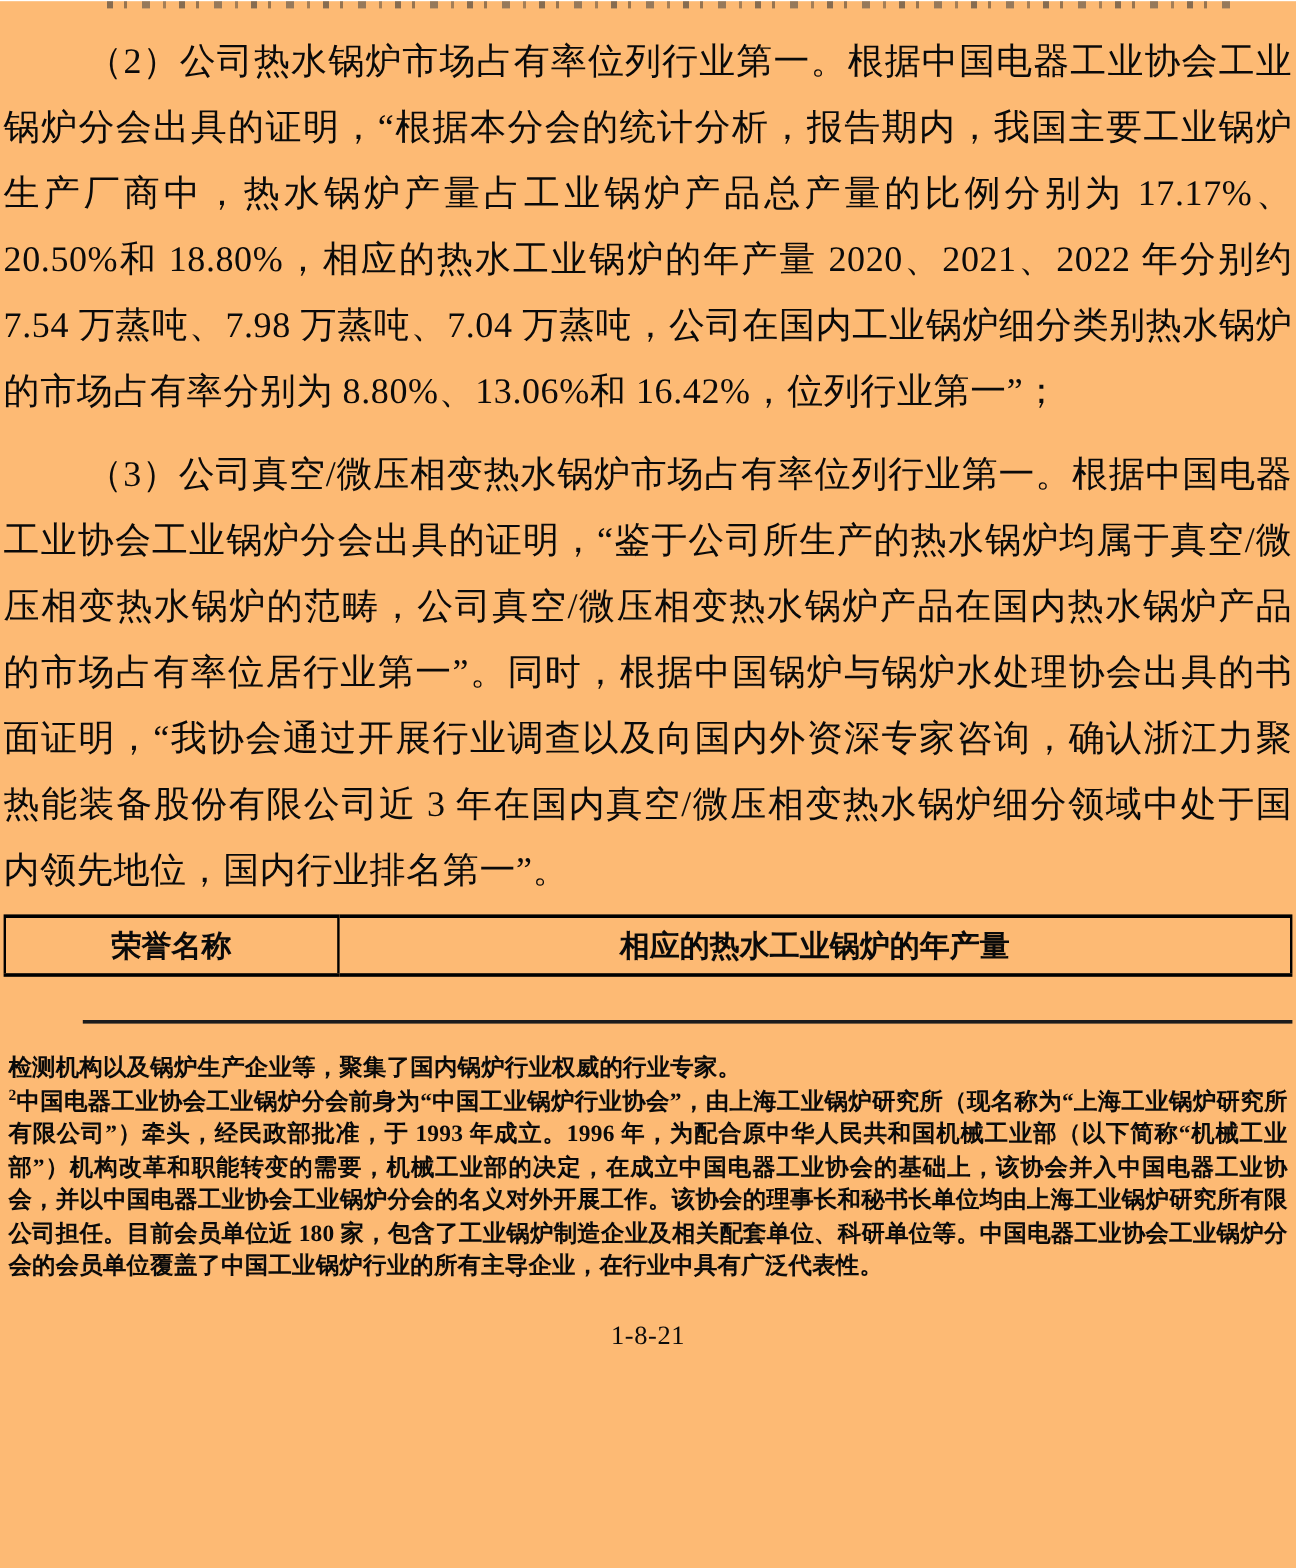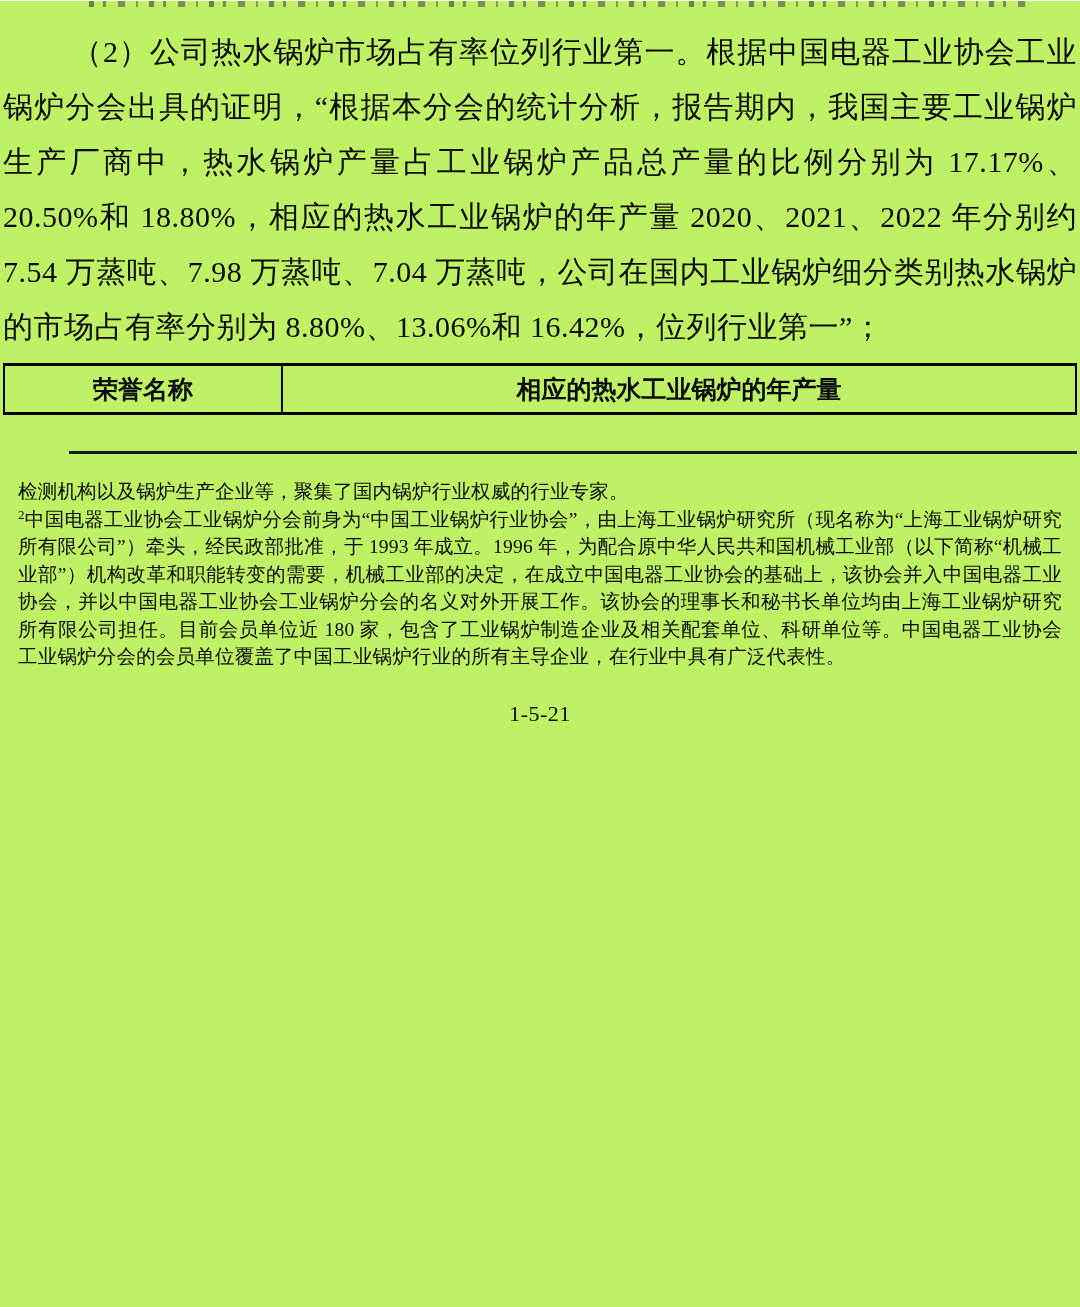--- a/index.html
+++ b/index.html
@@ -11,21 +11,21 @@
     width: 1080px;
     height: 1307px;
     position: relative;
     font-family: "Liberation Serif", "DejaVu Serif", serif;
     color: #0a0a0a;
     overflow: hidden;
   }
   .page {
     width: 1080px;
     height: 1307px;
-    background: #bef264;
+    background: #fdba74;
     box-sizing: border-box;
     padding: 0 3px;
   }
   
   .clipped-line {
     height: 6px;
     margin: 1px 42px 0 86px;
     background: repeating-linear-gradient(90deg,
       rgba(55,55,55,0.75) 0 5px, transparent 5px 14px,
       rgba(40,40,40,0.6) 14px 17px, transparent 17px 29px,
@@ -65,22 +65,23 @@
   th.col-criteria { width: auto; }
   .footnote-rule {
     height: 3px;
     background: #1c1c1c;
     margin: 36px 0 24px 66px;
   }
   .footnote {
     font-size: 19.5px;
     line-height: 27.5px;
     text-align: justify;
-    margin: 0 15px;
+    margin: 0 4px;
     letter-spacing: 0.2px;
+    font-weight: bold;
   }
   .footnote sup {
     font-size: 13px;
     line-height: 0;
     vertical-align: super;
   }
   .page-number {
     text-align: center;
     font-size: 22px;
     margin-top: 30px;
@@ -89,32 +90,33 @@
 </style>
 </head>
 <body>
 
 <div class="page">
 
   <div class="clipped-line"></div>
 
   <p class="body-para para-2">（2）公司热水锅炉市场占有率位列行业第一。根据中国电器工业协会工业锅炉分会出具的证明，“根据本分会的统计分析，报告期内，我国主要工业锅炉生产厂商中，热水锅炉产量占工业锅炉产品总产量的比例分别为 17.17%、20.50%和 18.80%，相应的热水工业锅炉的年产量 2020、2021、2022 年分别约 7.54 万蒸吨、7.98 万蒸吨、7.04 万蒸吨，公司在国内工业锅炉细分类别热水锅炉的市场占有率分别为 8.80%、13.06%和 16.42%，位列行业第一”；</p>
 
+  <p class="body-para para-3">（3）公司真空/微压相变热水锅炉市场占有率位列行业第一。根据中国电器工业协会工业锅炉分会出具的证明，“鉴于公司所生产的热水锅炉均属于真空/微压相变热水锅炉的范畴，公司真空/微压相变热水锅炉产品在国内热水锅炉产品的市场占有率位居行业第一”。同时，根据中国锅炉与锅炉水处理协会出具的书面证明，“我协会通过开展行业调查以及向国内外资深专家咨询，确认浙江力聚热能装备股份有限公司近 3 年在国内真空/微压相变热水锅炉细分领域中处于国内领先地位，国内行业排名第一”。</p>
 
 
   <table class="honor-table">
     <tbody>
         <tr>
       <th class="col-honor">荣誉名称</th>
       <th class="col-criteria">相应的热水工业锅炉的年产量</th>
     </tr>
   </tbody>
     </table>
 
   <div class="footnote-rule"></div>
 
   <p class="footnote">检测机构以及锅炉生产企业等，聚集了国内锅炉行业权威的行业专家。</p>
 
   <p class="footnote"><sup>2</sup><span>中国电器工业协会工业锅炉分会前身为“中国工业锅炉行业协会”，由上海工业锅炉研究所（现名称为“上海工业锅炉研究所有限公司”）牵头，经民政部批准，于 1993 年成立。1996 年，为配合原中华人民共和国机械工业部（以下简称“机械工业部”）机构改革和职能转变的需要，机械工业部的决定，在成立中国电器工业协会的基础上，该协会并入中国电器工业协会，并以中国电器工业协会工业锅炉分会的名义对外开展工作。该协会的理事长和秘书长单位均由上海工业锅炉研究所有限公司担任。目前会员单位近 180 家，包含了工业锅炉制造企业及相关配套单位、科研单位等。中国电器工业协会工业锅炉分会的会员单位覆盖了中国工业锅炉行业的所有主导企业，在行业中具有广泛代表性。</span></p>
 
-  <div class="page-number">1-5-21</div>
+  <div class="page-number">1-8-21</div>
 
 </div>
 
 </body></html>

